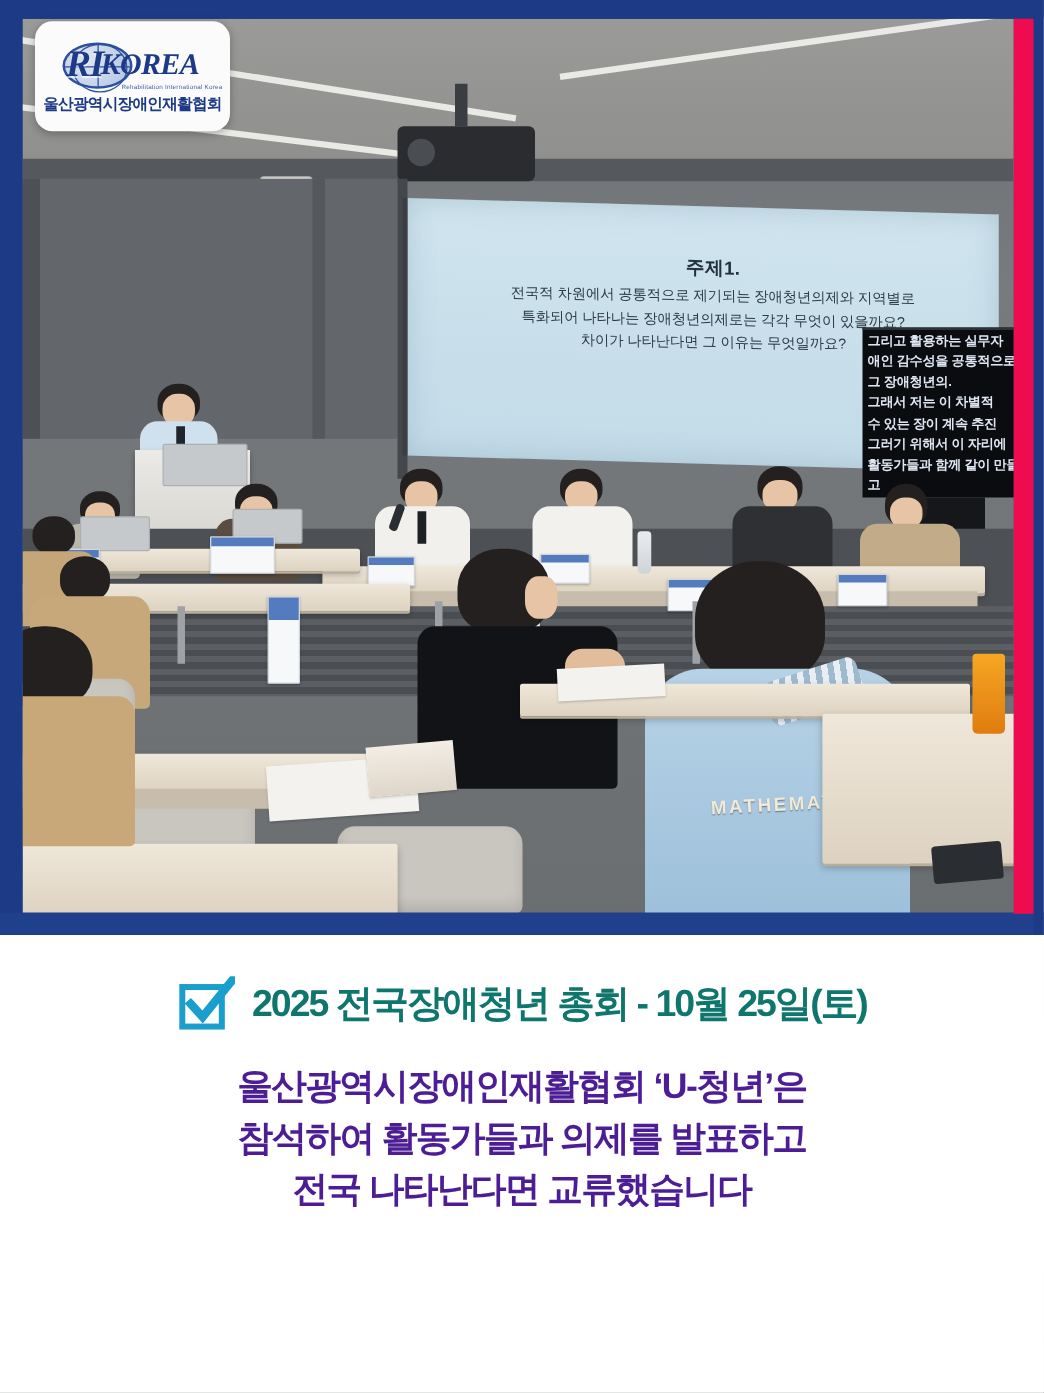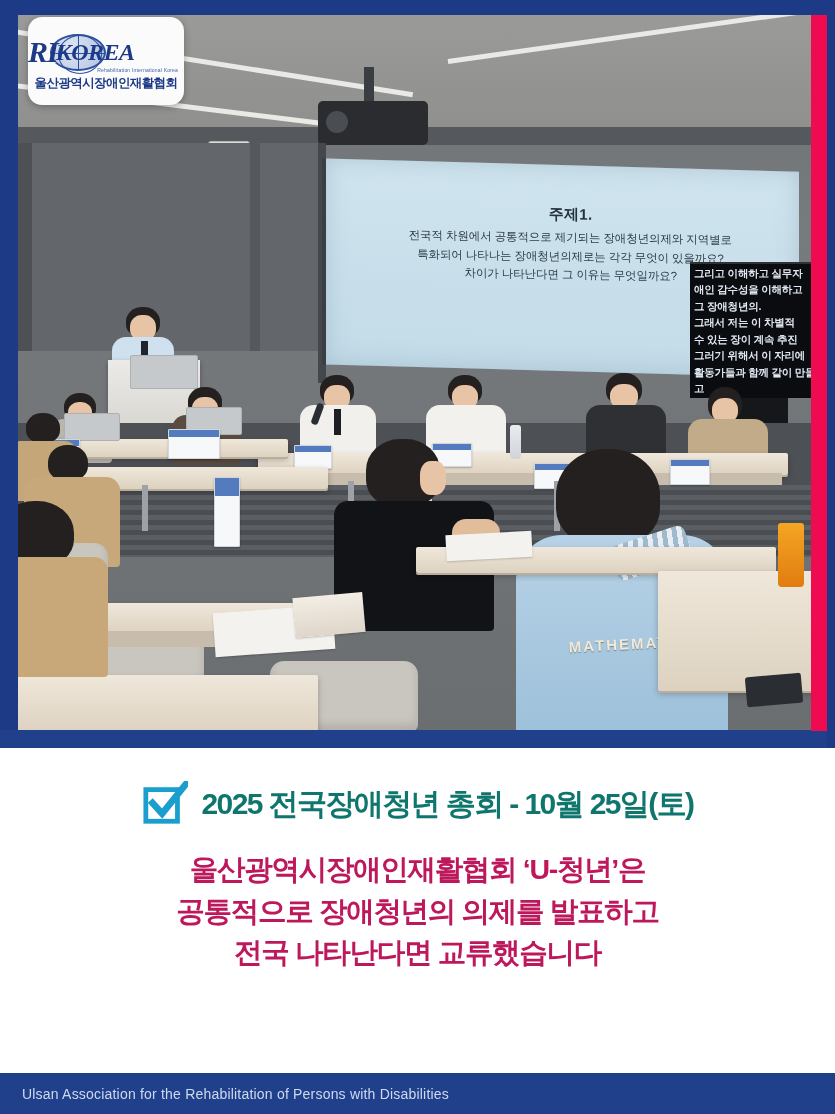--- a/index.html
+++ b/index.html
@@ -89,34 +89,34 @@
 
   
   .textblock { position:absolute; left:0; top:748px; width:835px; height:325px; background:#fff; }
 
   .headline-row { display:flex; align-items:center; justify-content:center; gap:14px;
                   margin-top:33px; padding:0 16px; }
   .check-icon { width:46px; height:46px; flex:0 0 auto; }
   .headline { font-size:30px; font-weight:bold; color:#0f766e; letter-spacing:-1.6px;
               white-space:nowrap; line-height:1; }
 
-  .body-lines { margin-top:22px; text-align:center; color:#be185d;
+  .body-lines { margin-top:22px; text-align:center; color:#4c1d95;
                 font-size:28.5px; font-weight:bold; line-height:1.46; letter-spacing:-1.3px; }
   .body-lines div { white-space:nowrap; }
 
   
   .footer { position:absolute; left:0; top:1073px; width:835px; height:41px; background:#20408c;
             display:flex; align-items:center; }
   .footer span { color:#cfd9ee; font-size:14px; letter-spacing:.2px; padding-left:22px; }
 
   
   .logo-badge { position:absolute; left:28px; top:17px; width:156px; height:88px;
                 background:#fbfbfc; border-radius:14px; box-shadow:0 2px 7px rgba(0,0,0,.28);
                 display:flex; flex-direction:column; align-items:center; justify-content:center; }
-  .logo-main { position:relative; display:flex; align-items:center; 
+  .logo-main { position:relative; display:flex; align-items:center; justify-content:center;
                height:44px; width:100%; }
   .globe { position:absolute; left:22px; top:4px; width:56px; height:37px; border-radius:50%;
            border:2px solid #2c4f9e; background:
              radial-gradient(circle at 35% 35%, #dfe6f4 0%, #c6d2ea 55%, #aebfe0 100%); }
   .globe:before { content:""; position:absolute; left:50%; top:-1px; width:1px; height:calc(100% + 2px);
            background:#2c4f9e; }
   .globe:after { content:""; position:absolute; left:-1px; top:50%; width:calc(100% + 2px); height:1px;
            background:#2c4f9e; }
   .globe-ell { position:absolute; left:6px; top:-1px; width:44px; height:39px; border:1px solid #2c4f9e;
            border-radius:50%; }
@@ -161,22 +161,22 @@
           <div class="screen-title">주제1.</div>
           <div class="screen-body">
             <div>전국적 차원에서 공통적으로 제기되는 장애청년의제와 지역별로</div>
             <div>특화되어 나타나는 장애청년의제로는 각각 무엇이 있을까요?</div>
             <div>차이가 나타난다면 그 이유는 무엇일까요?</div>
           </div>
         </div>
       </div>
 
       <div class="caption-mon">
-        <p>그리고 이해하고 실무자</p>
-        <p>애인 감수성을 이해하고</p>
+        <p>그리고 활용하는 실무자</p>
+        <p>애인 감수성을 공통적으로</p>
         <p>그 장애청년의.</p>
         <p>그래서 저는 이 차별적</p>
         <p>수 있는 장이 계속 추진</p>
         <p>그러기 위해서 이 자리에</p>
         <p>활동가들과 함께 같이 만들</p>
         <p>고</p>
       </div>
       <div class="mon-stand"></div>
 
       <div class="person" style="left:96px;top:292px;">
@@ -319,21 +319,18 @@
     <div class="headline-row">
       <svg class="check-icon" viewBox="0 0 48 48">
         <rect x="4" y="9" width="33" height="33" fill="none" stroke="#1a9ecd" stroke-width="5"></rect>
         <path d="M11 23 L21 34 L46 3" fill="none" stroke="#1a9ecd" stroke-width="7" stroke-linecap="square" stroke-linejoin="miter"></path>
       </svg>
       <div class="headline">2025 전국장애청년 총회 - 10월 25일(토)</div>
     </div>
 
     <div class="body-lines">
       <div>울산광역시장애인재활협회 ‘U-청년’은</div>
-      <div>공통적으로 장애청년의 의제를 발표하고</div>
+      <div>참석하여 활동가들과 의제를 발표하고</div>
       <div>전국 나타난다면 교류했습니다</div>
     </div>
   </div>
 
-  <div class="footer">
-    <span>Ulsan Association for the Rehabilitation of Persons with Disabilities</span>
-  </div>
 </div>
 
 </body></html>

